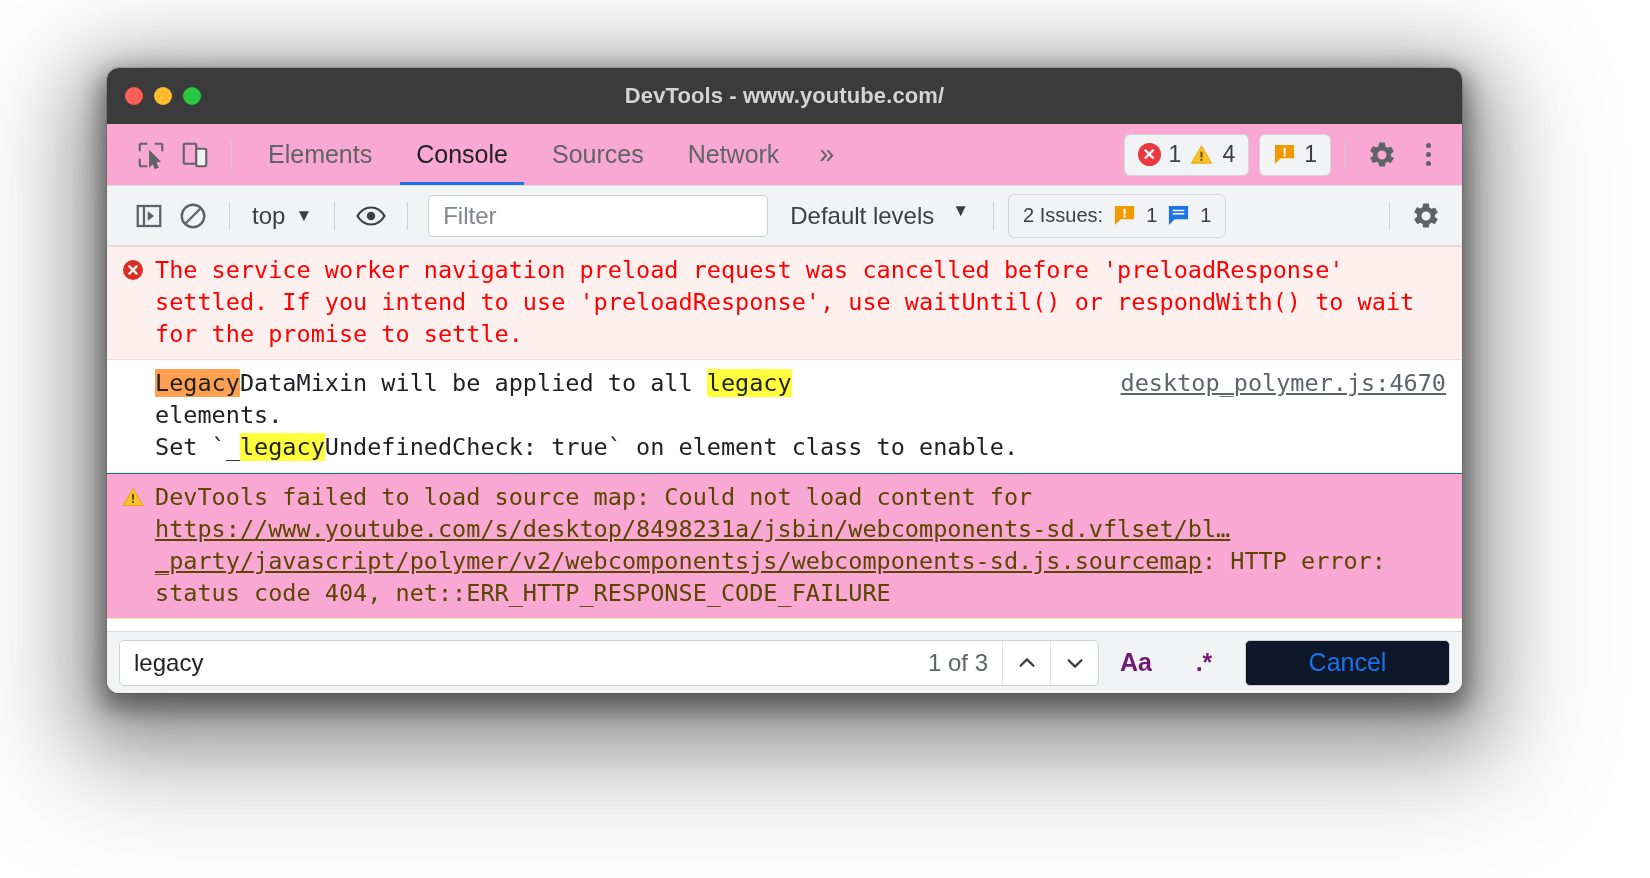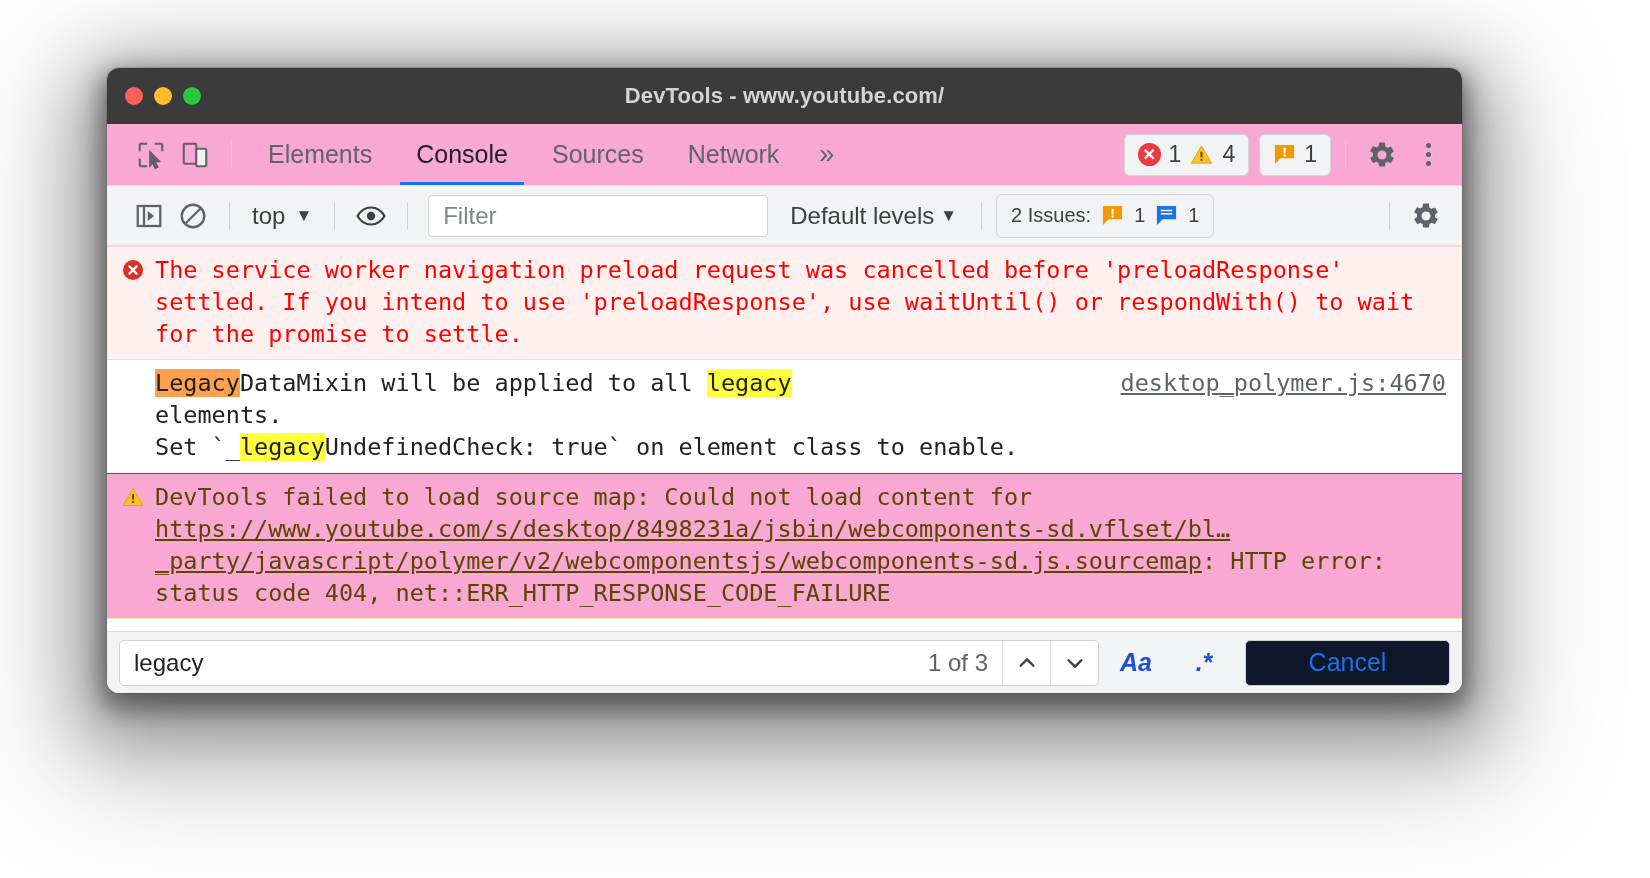--- a/index.html
+++ b/index.html
@@ -166,21 +166,21 @@
     border: 1px solid #cfd2d4;
     border-radius: 4px;
     margin: 0 12px 0 6px;
     display: flex; align-items: center;
     padding: 0 14px;
     font-size: 24px;
     color: #80868b;
   }
   .levels {
     font-size: 24px; color: #3c4043;
-    display: flex; align-items: center; gap: 6px;
+    display: flex; gap: 18px;
     padding: 0 10px;
     white-space: nowrap;
   }
   .issues-box {
     border: 1px solid #d3d5d8;
     border-radius: 6px;
     height: 44px;
     display: flex; align-items: center;
     gap: 10px;
     padding: 0 14px;
@@ -279,23 +279,22 @@
     width: 48px;
     display: flex; align-items: center; justify-content: center;
     border-left: 1px solid #dfe1e3;
     font-size: 22px;
     color: #3c4043;
   }
   .opt-btn {
     width: 62px; height: 46px;
     display: flex; align-items: center; justify-content: center;
     font-size: 25px; font-weight: bold;
-    color: #1d4ed8;
+    color: #701a75;
     margin-left: 6px;
-    font-style: italic;
   }
   .opt-btn.regex { font-size: 25px; }
   .cancel-btn {
     margin-left: 10px;
     background: #0f172a;
     border: 1px solid #cfd2d4;
     border-radius: 5px;
     height: 46px;
     min-width: 205px;
     display: flex; align-items: center; justify-content: center;

